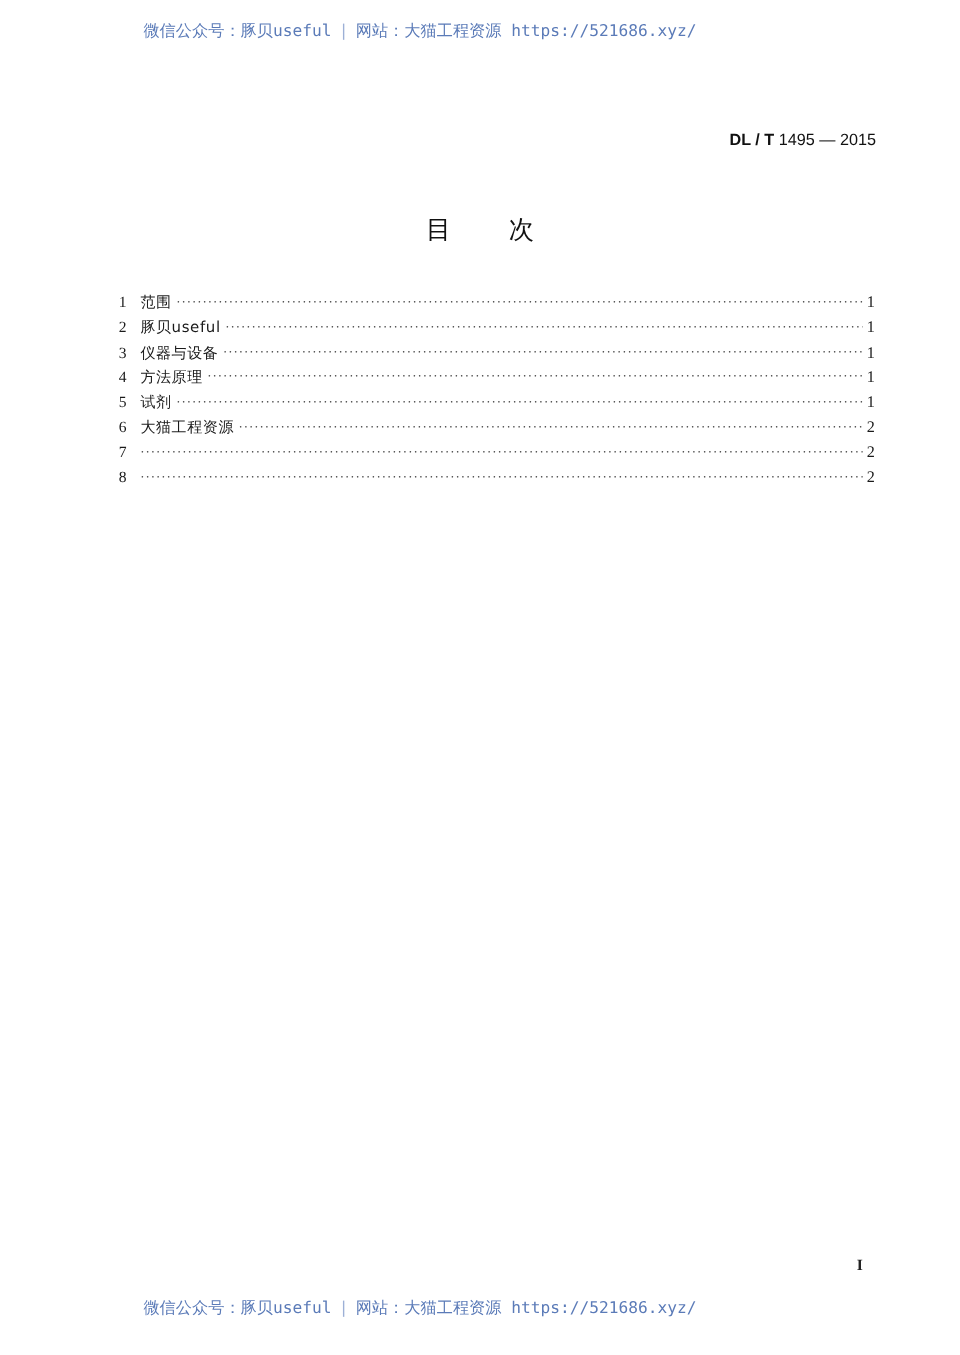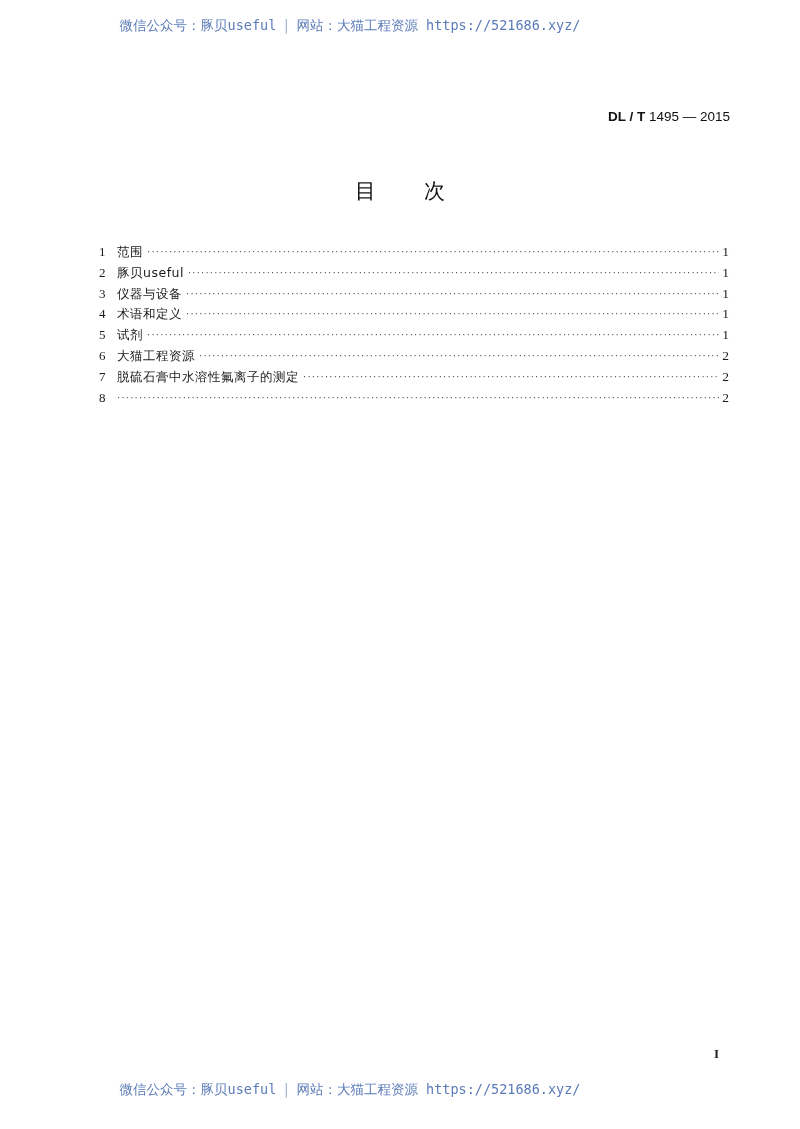--- a/index.html
+++ b/index.html
@@ -145,39 +145,38 @@
     <span class="toc-page">1</span>
   </div>
   <div class="toc-row">
     <span class="toc-num">3</span>
     <span class="toc-label">仪器与设备</span>
     <span class="toc-dots"></span>
     <span class="toc-page">1</span>
   </div>
   <div class="toc-row">
     <span class="toc-num">4</span>
-    <span class="toc-label">术语和定义</span>
+    <span class="toc-label">方法原理</span>
     <span class="toc-dots"></span>
     <span class="toc-page">1</span>
   </div>
   <div class="toc-row">
     <span class="toc-num">5</span>
     <span class="toc-label">试剂</span>
     <span class="toc-dots"></span>
     <span class="toc-page">1</span>
   </div>
   <div class="toc-row">
     <span class="toc-num">6</span>
     <span class="toc-label">大猫工程资源</span>
     <span class="toc-dots"></span>
     <span class="toc-page">2</span>
   </div>
   <div class="toc-row">
     <span class="toc-num">7</span>
-    <span class="toc-label">脱硫石膏中水溶性氟离子的测定</span>
     <span class="toc-dots"></span>
     <span class="toc-page">2</span>
   </div>
   <div class="toc-row">
     <span class="toc-num">8</span>
     <span class="toc-dots"></span>
     <span class="toc-page">2</span>
   </div>
 </div>
 

